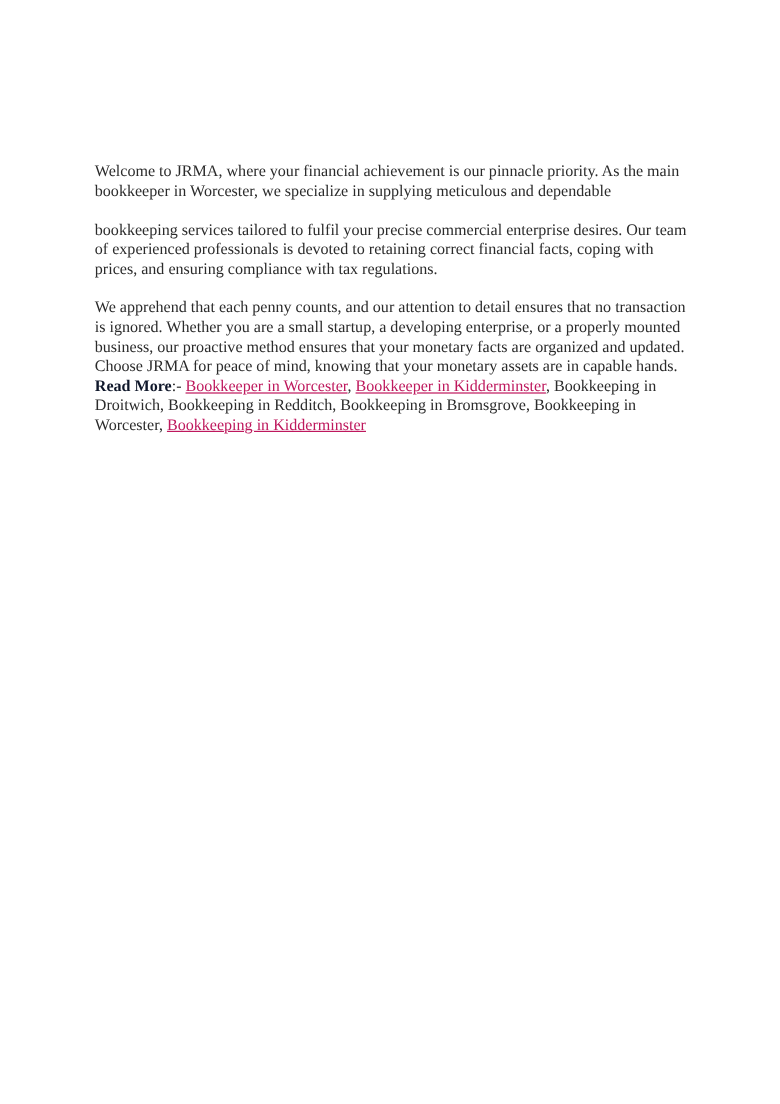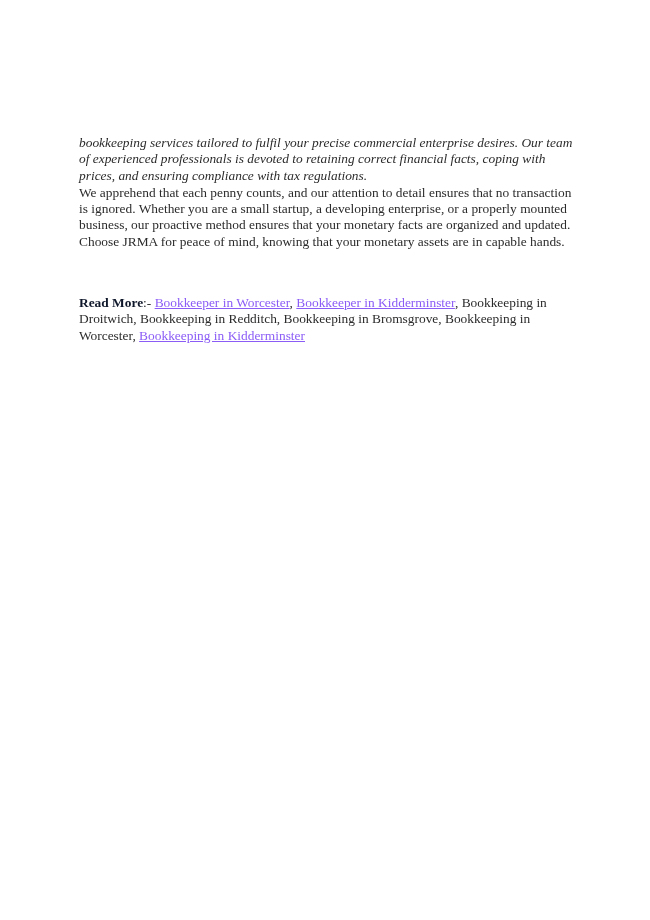--- a/index.html
+++ b/index.html
@@ -8,28 +8,29 @@
     position: absolute; left: 0; top: 0; width: 650px; height: 920px;
     background: #ffffff;
   }
   .content {
     position: absolute; left: 79px; top: 135px; width: 500px;
     font-family: "Liberation Serif", "DejaVu Serif", serif;
     font-size: 13.4px; line-height: 16.3px; color: #2b2b2b;
   }
   .para { margin: 0; }
   .p1 { margin-bottom: 16px; }
-  .p2 { margin-bottom: 1px; font-style: italic; }
-  .p3 { margin-bottom: 45px; }
+  .p2 { margin-bottom: 16px; }
+  .p3 { }
   .read-more b { font-weight: bold; color: #0f172a; }
-  a.link { color: #8b5cf6; text-decoration: underline; }
+  a.link { color: #be185d; text-decoration: underline; }
   span.plain { color: #2b2b2b; }
 </style>
 </head>
 <body>
 
 <div class="page">
   <div class="content">
+    <p class="para p1">Welcome to JRMA, where your financial achievement is our pinnacle priority. As the main bookkeeper in Worcester, we specialize in supplying meticulous and dependable</p>
     <p class="para p2">bookkeeping services tailored to fulfil your precise commercial enterprise desires. Our team of experienced professionals is devoted to retaining correct financial facts, coping with prices, and ensuring compliance with tax regulations.</p>
     <p class="para p3">We apprehend that each penny counts, and our attention to detail ensures that no transaction is ignored. Whether you are a small startup, a developing enterprise, or a properly mounted business, our proactive method ensures that your monetary facts are organized and updated. Choose JRMA for peace of mind, knowing that your monetary assets are in capable hands.</p>
     <p class="para read-more"><b>Read More</b><span class="plain">:- </span><a class="link" href="#">Bookkeeper in Worcester</a><span class="plain">, </span><a class="link" href="#">Bookkeeper in Kidderminster</a><span class="plain">, Bookkeeping in Droitwich, Bookkeeping in Redditch, Bookkeeping in Bromsgrove, Bookkeeping in Worcester, </span><a class="link" href="#">Bookkeeping in Kidderminster</a></p>
   </div>
 </div>
 
 </body></html>

